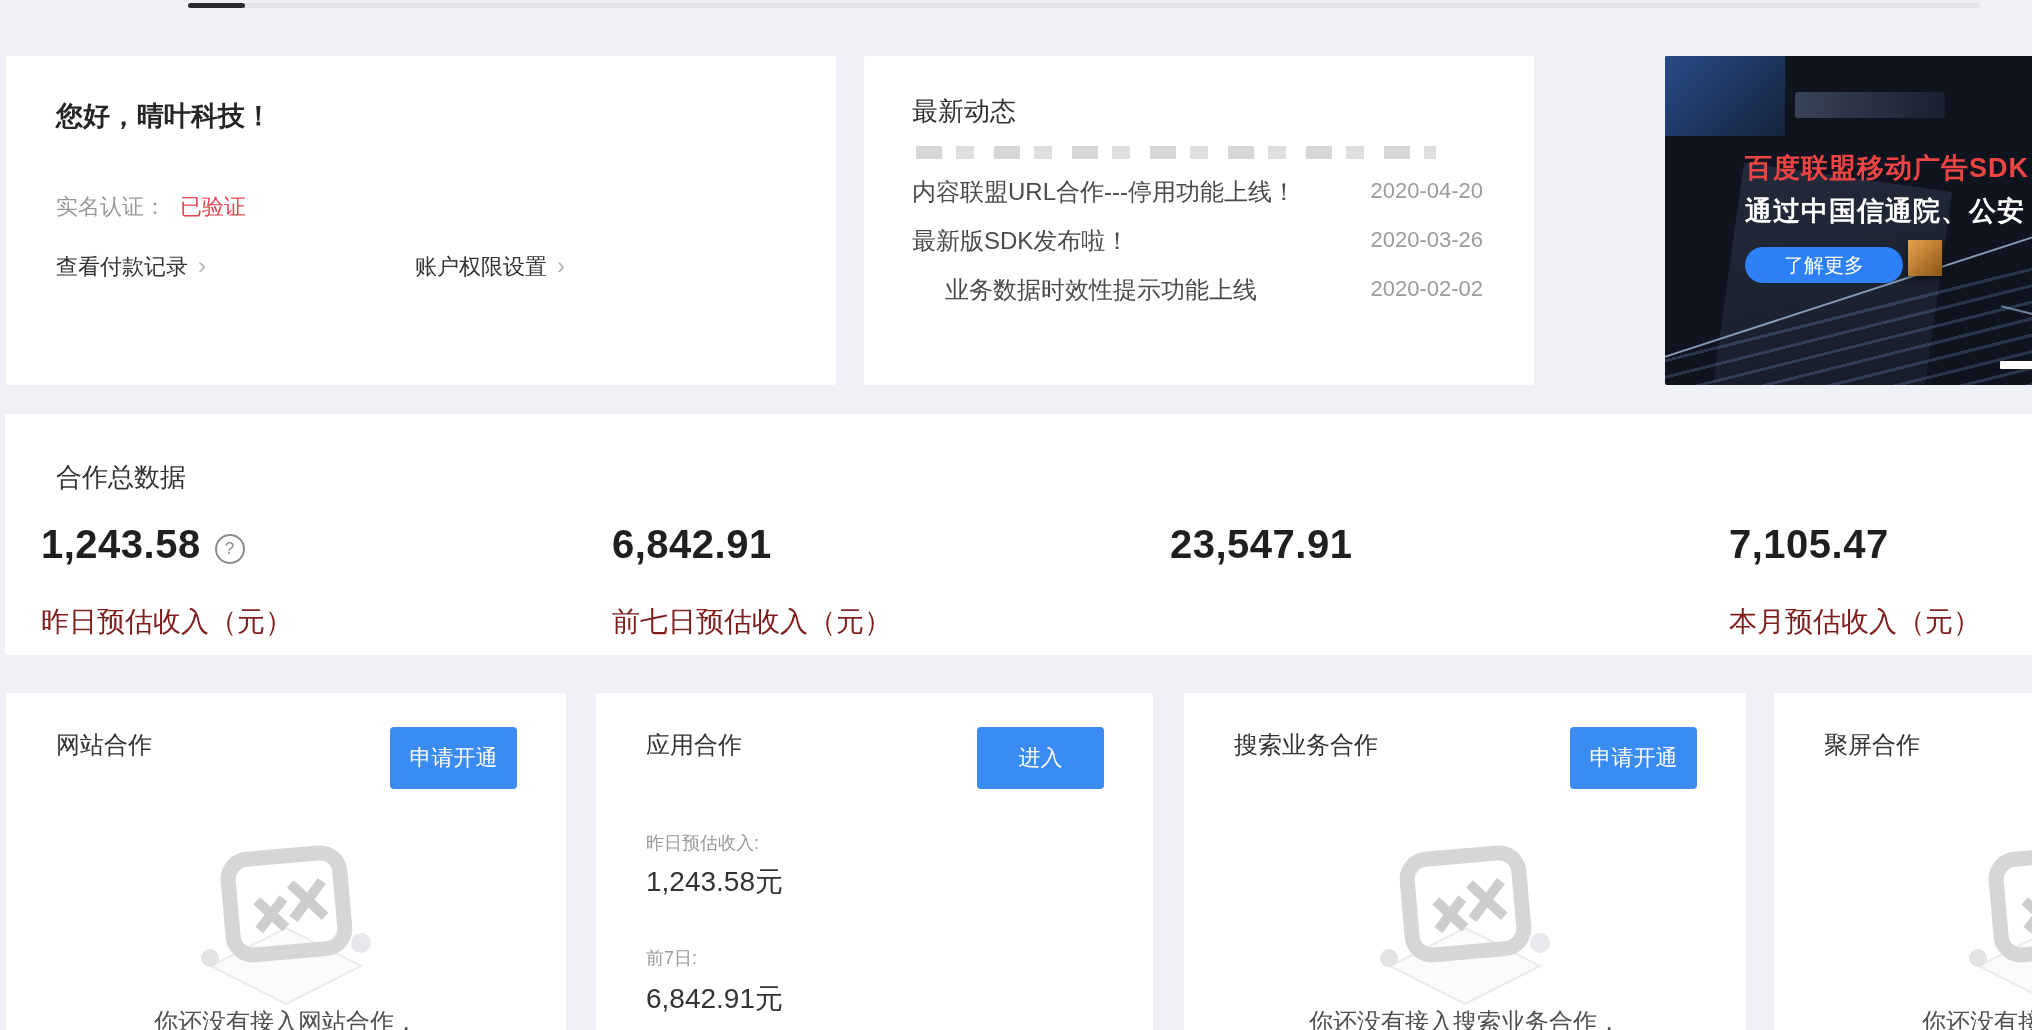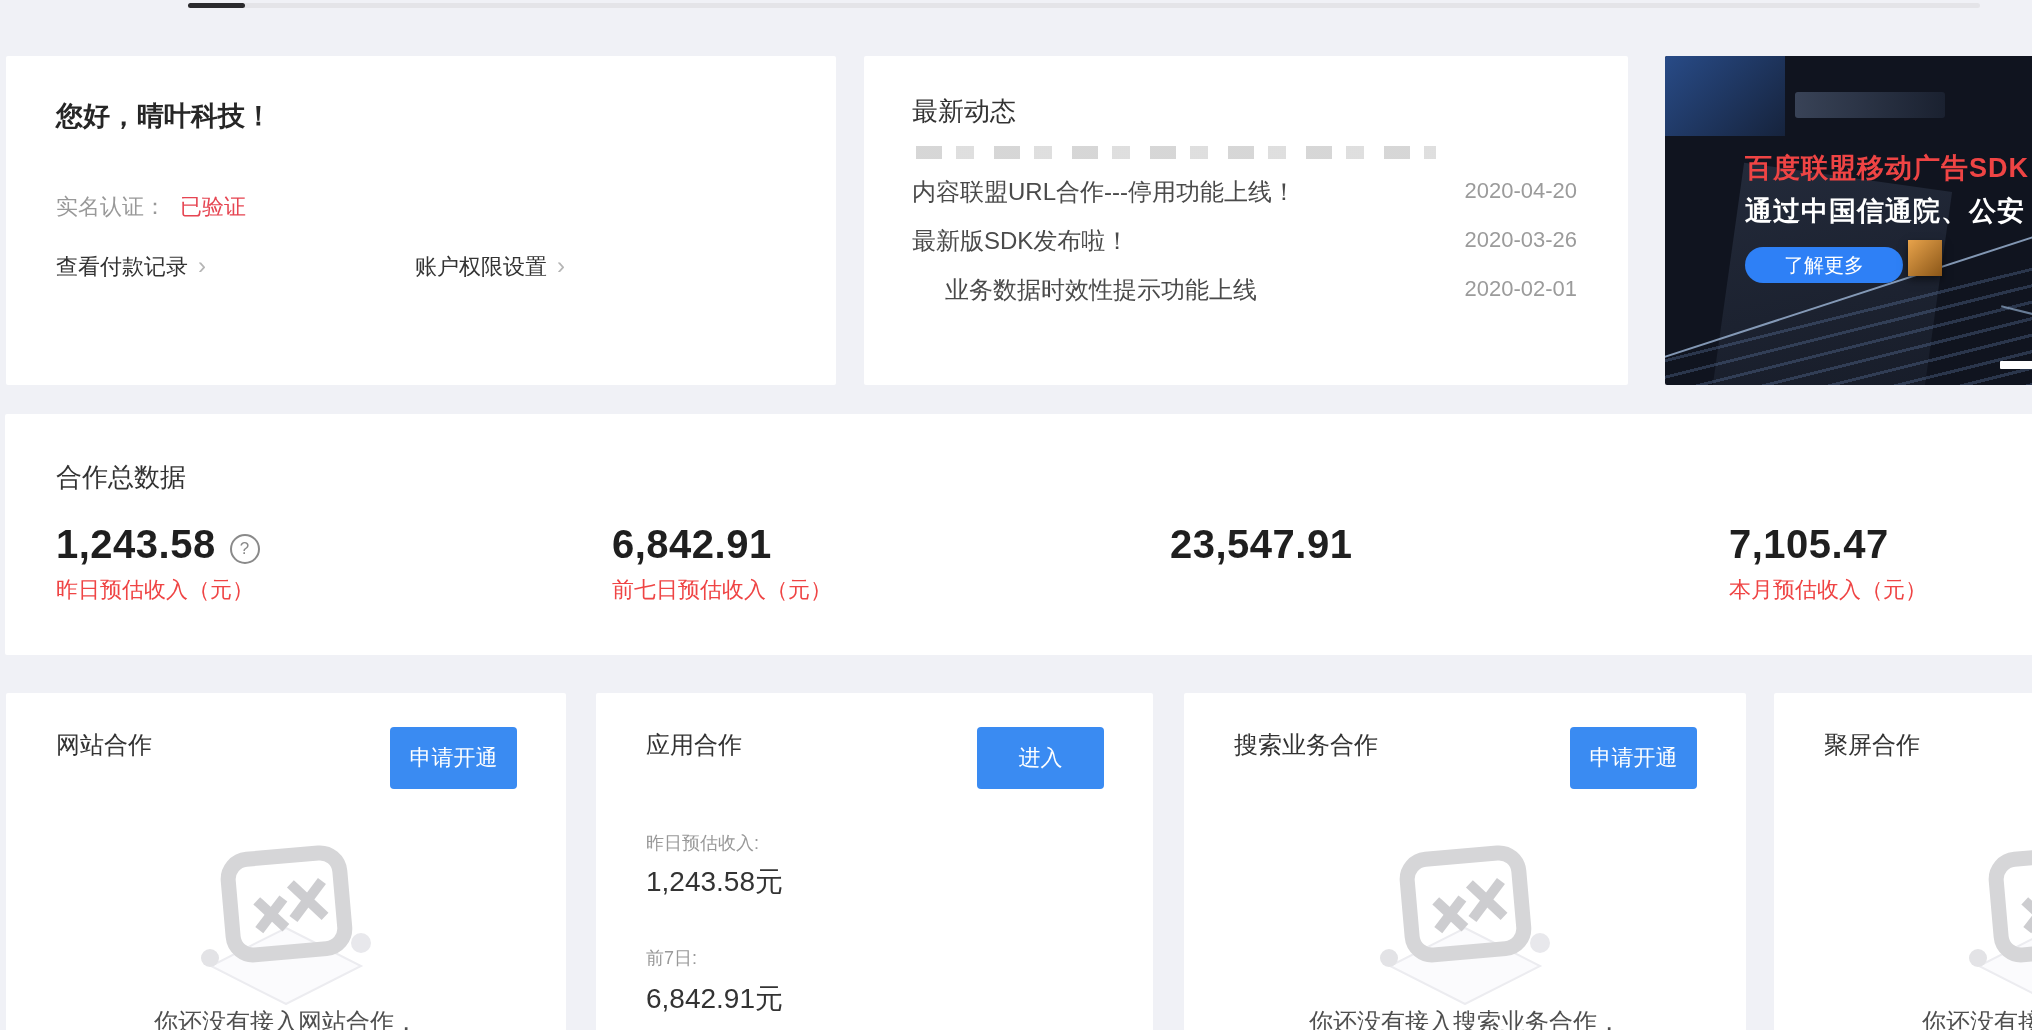--- a/index.html
+++ b/index.html
@@ -18,21 +18,21 @@
   
   .card-greet{left:6px;top:56px;width:830px;height:329px;}
   .greet-title{position:absolute;left:50px;top:42px;font-size:27px;font-weight:bold;color:#262626;}
   .auth-row{position:absolute;left:50px;top:136px;font-size:22px;color:#999;}
   .auth-status{color:#e64552;margin-left:14px;}
   .greet-link{position:absolute;top:196px;font-size:22px;color:#333;cursor:pointer;}
   .link-pay{left:50px;} .link-perm{left:409px;}
   .chev{color:#b5b5b5;font-size:24px;margin-left:10px;}
 
   
-  .card-news{left:864px;top:56px;width:764px;height:329px;}
+  .card-news{left:864px;top:56px;width:670px;height:329px;}
   .news-title{position:absolute;left:48px;top:38px;font-size:26px;color:#333;}
   .news-clip{position:absolute;left:52px;top:90px;width:520px;height:13px;overflow:hidden;
     background:repeating-linear-gradient(90deg,#c9c9c9 0 26px,transparent 26px 40px,#d4d4d4 40px 58px,transparent 58px 78px);
     opacity:.75;}
   .news-row{position:absolute;left:48px;right:51px;height:30px;}
   .news-text{position:absolute;left:0;top:0;font-size:24px;color:#4a4a4a;}
   .news-date{position:absolute;right:0;top:2px;font-size:22px;color:#9b9b9b;}
   .nr1{top:120px;} .nr2{top:169px;} .nr3{top:218px;margin-left:33px;}
 
   
@@ -49,24 +49,24 @@
   .bn-btn{position:absolute;left:80px;top:191px;width:158px;height:36px;border-radius:18px;background:#2e80f6;
     color:#fff;font-size:20px;display:flex;align-items:center;justify-content:center;cursor:pointer;}
   .bn-cubeA{position:absolute;left:243px;top:184px;width:34px;height:36px;background:linear-gradient(135deg,#e8a34b,#8a5618);box-shadow:0 4px 8px rgba(0,0,0,.5);}
   .bn-dash{position:absolute;left:335px;top:305px;width:60px;height:8px;background:#ffffff;border-radius:1px;}
 
   
   .card-stats{left:5px;top:414px;width:2355px;height:241px;}
   .stats-title{position:absolute;left:51px;top:46px;font-size:26px;color:#333;}
   .metric{position:absolute;top:108px;width:420px;}
   .metric-value{font-size:40px;font-weight:bold;color:#1f1f1f;letter-spacing:.5px;}
-  .metric-label{margin-top:8px;font-size:22px;color:#ef4444;}
+  .metric-label{margin-top:36px;font-size:28px;color:#7f1d1d;}
   .help-ic{display:inline-flex;width:26px;height:26px;border:2px solid #8a8a8a;border-radius:50%;
     align-items:center;justify-content:center;font-size:17px;color:#8a8a8a;margin-left:14px;vertical-align:4px;font-weight:normal;cursor:pointer;}
-  .m1{left:51px;} .m2{left:607px;} .m3{left:1165px;} .m4{left:1724px;}
+  .m1{left:36px;} .m2{left:607px;} .m3{left:1165px;} .m4{left:1724px;}
 
   
   .coop{top:693px;height:420px;}
   .c1{left:6px;width:560px;} .c2{left:596px;width:557px;} .c3{left:1184px;width:562px;} .c4{left:1774px;width:560px;}
   .coop-title{position:absolute;left:50px;top:36px;font-size:24px;color:#333;}
   .coop-btn{position:absolute;right:49px;top:34px;width:127px;height:62px;background:#3a8bf2;border-radius:4px;
     color:#fff;font-size:22px;display:flex;align-items:center;justify-content:center;cursor:pointer;}
   .empty-ic{position:absolute;top:147px;left:50%;transform:translateX(-50%);}
   .coop-caption{position:absolute;left:0;top:313px;width:100%;text-align:center;font-size:24px;color:#4f4f4f;}
   .app-label{position:absolute;left:50px;font-size:18px;color:#999;}
@@ -99,21 +99,21 @@
   <div class="news-row nr1">
     <span class="news-text">内容联盟URL合作---停用功能上线！</span>
     <span class="news-date">2020-04-20</span>
   </div>
   <div class="news-row nr2">
     <span class="news-text">最新版SDK发布啦！</span>
     <span class="news-date">2020-03-26</span>
   </div>
   <div class="news-row nr3">
     <span class="news-text">业务数据时效性提示功能上线</span>
-    <span class="news-date">2020-02-01</span>
+    <span class="news-date">2020-02-02</span>
   </div>
 </div>
 
 <div class="card banner">
   <div class="bn-glow"></div>
   <div class="bn-cube1"></div>
 
   <div class="bn-bar"></div>
 
   <div class="bn-stripes"></div>

